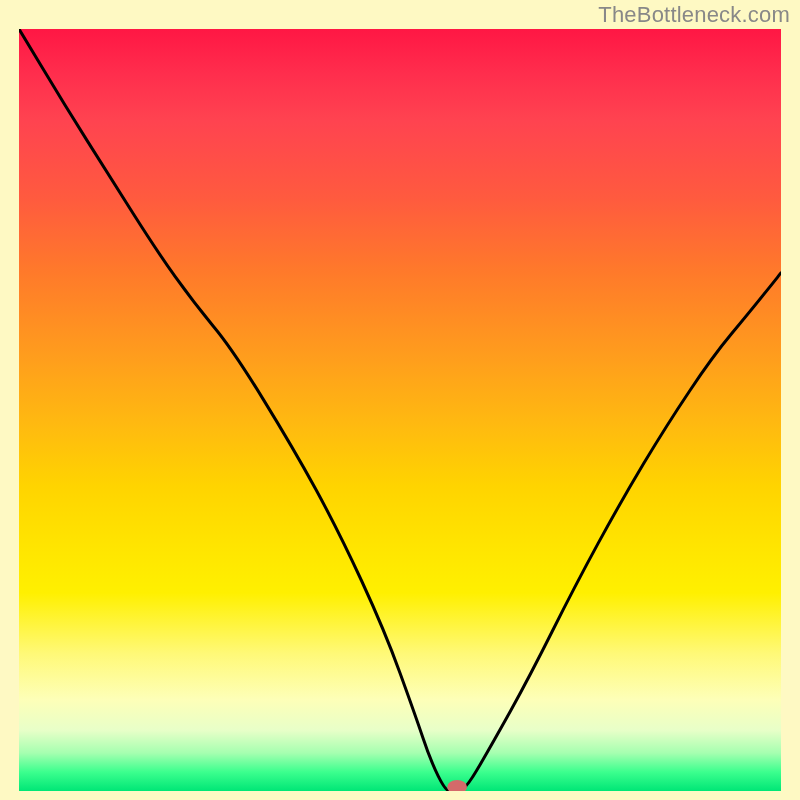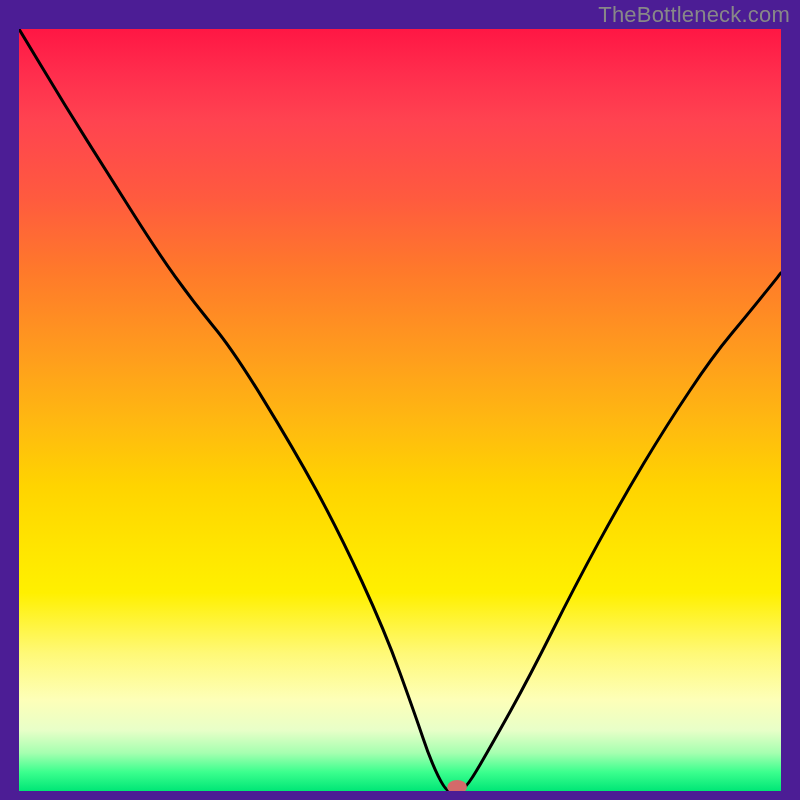--- a/index.html
+++ b/index.html
@@ -8,21 +8,21 @@
     width: 800px;
     height: 800px;
     background: #000;
     overflow: hidden;
     font-family: Arial, Helvetica, sans-serif;
   }
   .frame {
     position: absolute;
     left: 0; top: 0;
     width: 800px; height: 800px;
-    background: #4c1d95;
+    background: #fef9c3;
   }
   .attribution {
     position: absolute;
     top: 2px;
     right: 10px;
     color: #888;
     font-size: 22px;
     font-weight: 500;
     letter-spacing: 0.2px;
     z-index: 10;

